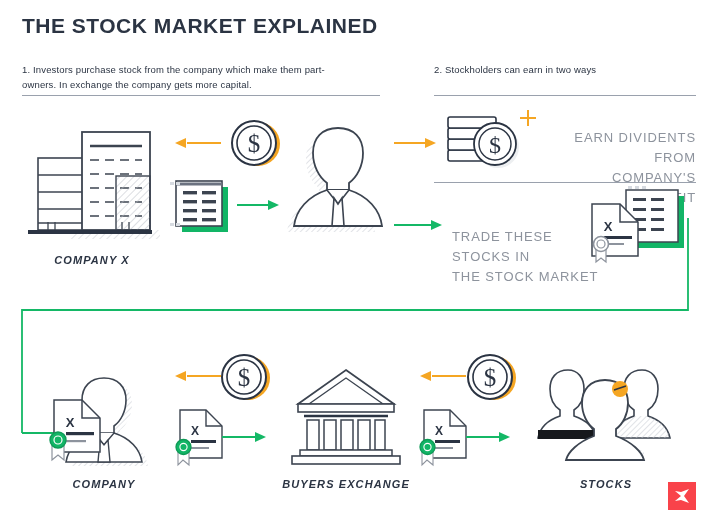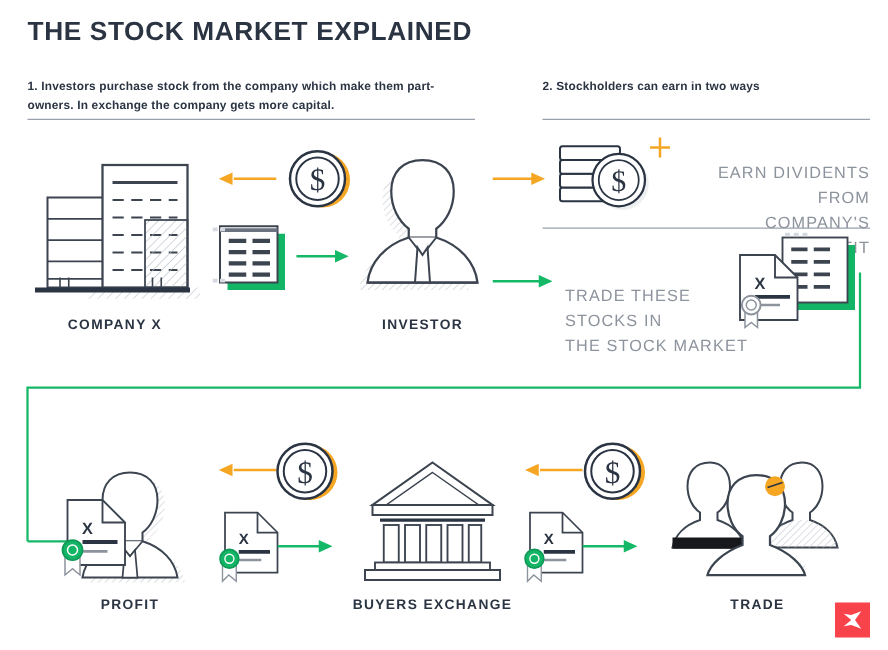--- a/index.html
+++ b/index.html
@@ -12,35 +12,36 @@
   #stage { position: relative; width: 710px; height: 520px; background: #fff; }
 
   
   .title {
     position: absolute; left: 22px; top: 14px;
     font-size: 21px; font-weight: bold; letter-spacing: .5px;
     color: #2b3443;
   }
   .step-text {
     position: absolute;
-    font-size: 9.5px; font-weight: bold; line-height: 1.55;
+    font-size: 9.5px; font-weight: normal; line-height: 1.55;
     color: #2b3443; letter-spacing: .15px;
   }
   .step1 { left: 22px; top: 63px; width: 330px; }
   .step2 { left: 434px; top: 63px; width: 270px; }
   .rule { position: absolute; height: 1px; background: #9aa1ad; }
   .rule1 { left: 22px; top: 95px; width: 358px; }
   .rule2 { left: 434px; top: 95px; width: 262px; }
   .rule3 { left: 434px; top: 182px; width: 262px; }
 
   
   .caption {
     position: absolute; font-size: 11px; font-weight: bold;
     letter-spacing: 1.1px; color: #2b3443; text-align: center;
     white-space: nowrap;
+    font-style: italic;
   }
   .note {
     position: absolute; font-size: 13px; letter-spacing: .9px;
     line-height: 1.55; color: #8d939d; white-space: pre-line;
   }
   .note-right { text-align: right; }
 
   
   .art { position: absolute; }
 
@@ -152,21 +153,20 @@
 
     <path d="M52 6 C36 6 27 16 27 31 C27 44 33 55 41 61 L41 70 L63 70 L63 61 C71 55 77 44 77 31 C77 16 68 6 52 6 Z" fill="#fff" stroke="#3c4450" stroke-width="1.8"></path>
 
     <path d="M41 68 C22 74 10 88 8 104 L96 104 C94 88 82 74 63 68 Z" fill="#fff" stroke="#3c4450" stroke-width="1.8"></path>
 
     <path d="M41 68 L52 82 L63 68" fill="#fff" stroke="#3c4450" stroke-width="1.6"></path>
 
     <path d="M48 76 L52 82 L56 76 L58 104 L46 104 Z" fill="#fff" stroke="#3c4450" stroke-width="1.6"></path>
     <line x1="8" y1="104" x2="96" y2="104" stroke="#3c4450" stroke-width="1.8"></line>
   </svg>
-  <div class="caption" style="left:276px; top:254px; width:124px;">INVESTOR</div>
 
   <svg class="art" style="left:394px; top:136px;" width="42" height="14" viewBox="0 0 42 14">
     <line x1="0" y1="7" x2="32" y2="7" stroke="#f5a623" stroke-width="2"></line>
     <polygon points="42,7 31,2 31,12" fill="#f5a623"></polygon>
   </svg>
 
   <svg class="art" style="left:442px; top:106px;" width="100" height="66" viewBox="0 0 100 66">
     <g fill="#fff" stroke="#2b3443" stroke-width="1.6">
       <rect x="6" y="44" width="48" height="11" rx="2"></rect>
       <rect x="6" y="33" width="48" height="11" rx="2"></rect>
@@ -253,21 +253,21 @@
   <svg class="art" style="left:40px; top:396px;" width="70" height="70" viewBox="0 0 70 70">
     <path d="M14 4 L42 4 L60 22 L60 56 L14 56 Z" fill="#fff" stroke="#3c4450" stroke-width="1.5"></path>
     <path d="M42 4 L42 22 L60 22" fill="none" stroke="#3c4450" stroke-width="1.5"></path>
     <text x="30" y="31" text-anchor="middle" font-size="13" font-weight="bold" font-family="'Liberation Sans',sans-serif" fill="#2b3443">X</text>
     <rect x="26" y="36" width="28" height="3.2" fill="#2b3443"></rect>
     <rect x="26" y="44" width="20" height="2.2" fill="#8d939d"></rect>
     <path d="M12 48 L12 64 L18 59 L24 64 L24 48 Z" fill="#fff" stroke="#8d939d" stroke-width="1.2"></path>
     <circle cx="18" cy="44" r="8" fill="#12b566" stroke="#0f9a57" stroke-width="1.4"></circle>
     <circle cx="18" cy="44" r="4" fill="#12b566" stroke="#fff" stroke-width="1.2"></circle>
   </svg>
-  <div class="caption" style="left:44px; top:478px; width:120px;">PROFIT</div>
+  <div class="caption" style="left:44px; top:478px; width:120px;">COMPANY</div>
 
   <svg class="art" style="left:168px; top:406px;" width="62" height="62" viewBox="0 0 62 62">
     <path d="M12 4 L38 4 L54 20 L54 52 L12 52 Z" fill="#fff" stroke="#3c4450" stroke-width="1.4"></path>
     <path d="M38 4 L38 20 L54 20" fill="none" stroke="#3c4450" stroke-width="1.4"></path>
     <text x="27" y="29" text-anchor="middle" font-size="12" font-weight="bold" font-family="'Liberation Sans',sans-serif" fill="#2b3443">X</text>
     <rect x="23" y="34" width="25" height="3" fill="#2b3443"></rect>
     <rect x="23" y="41" width="18" height="2" fill="#8d939d"></rect>
     <path d="M10 44 L10 59 L15 54 L21 59 L21 44 Z" fill="#fff" stroke="#8d939d" stroke-width="1.1"></path>
     <circle cx="15.5" cy="41" r="7.5" fill="#12b566" stroke="#0f9a57" stroke-width="1.3"></circle>
     <circle cx="15.5" cy="41" r="3.6" fill="#12b566" stroke="#fff" stroke-width="1.1"></circle>
@@ -356,21 +356,21 @@
     <path d="M108 6 C96 6 90 14 90 25 C90 34 94 42 100 46 L100 52 C88 56 80 64 78 74 L136 74 C134 64 126 56 114 52 L114 46 C120 42 124 34 124 25 C124 14 118 6 108 6 Z" fill="#fff" stroke="#3c4450" stroke-width="1.6"></path>
     <path d="M100 52 C88 56 80 64 78 74 L136 74 C134 64 126 56 114 52 Z" fill="url(#hatchE)"></path>
 
     <rect x="42" y="86" width="68" height="9" fill="url(#hatchE)"></rect>
 
     <path d="M71 16 C56 16 48 26 48 39 C48 50 53 60 60 65 L60 72 C44 78 34 88 32 96 L110 96 C108 88 98 78 82 72 L82 65 C89 60 94 50 94 39 C94 26 86 16 71 16 Z" fill="#fff" stroke="#3c4450" stroke-width="1.8"></path>
 
     <circle cx="86" cy="25" r="8" fill="#f5a623"></circle>
     <path d="M80 26 L92 22" stroke="#2b3443" stroke-width="1.4" fill="none"></path>
   </svg>
-  <div class="caption" style="left:540px; top:478px; width:132px;">TRADE</div>
+  <div class="caption" style="left:540px; top:478px; width:132px;">STOCKS</div>
 
   <div class="logo">
     <svg width="20" height="16" viewBox="0 0 20 16">
       <path d="M2 8 L9 8 L3 3 L9 4 L17 1 L12 8 L17 15 L9 12 L3 13 L9 8 Z" fill="#ffffff"></path>
     </svg>
   </div>
 
 </div>
 
 </body></html>

